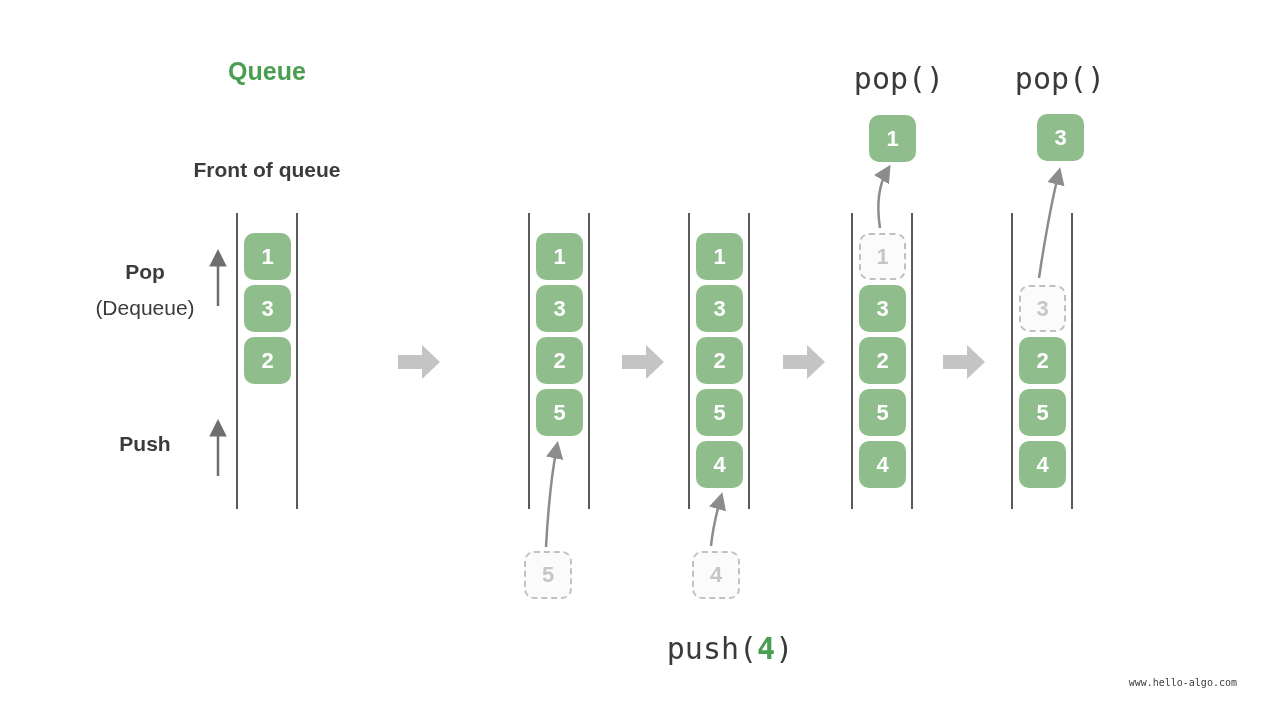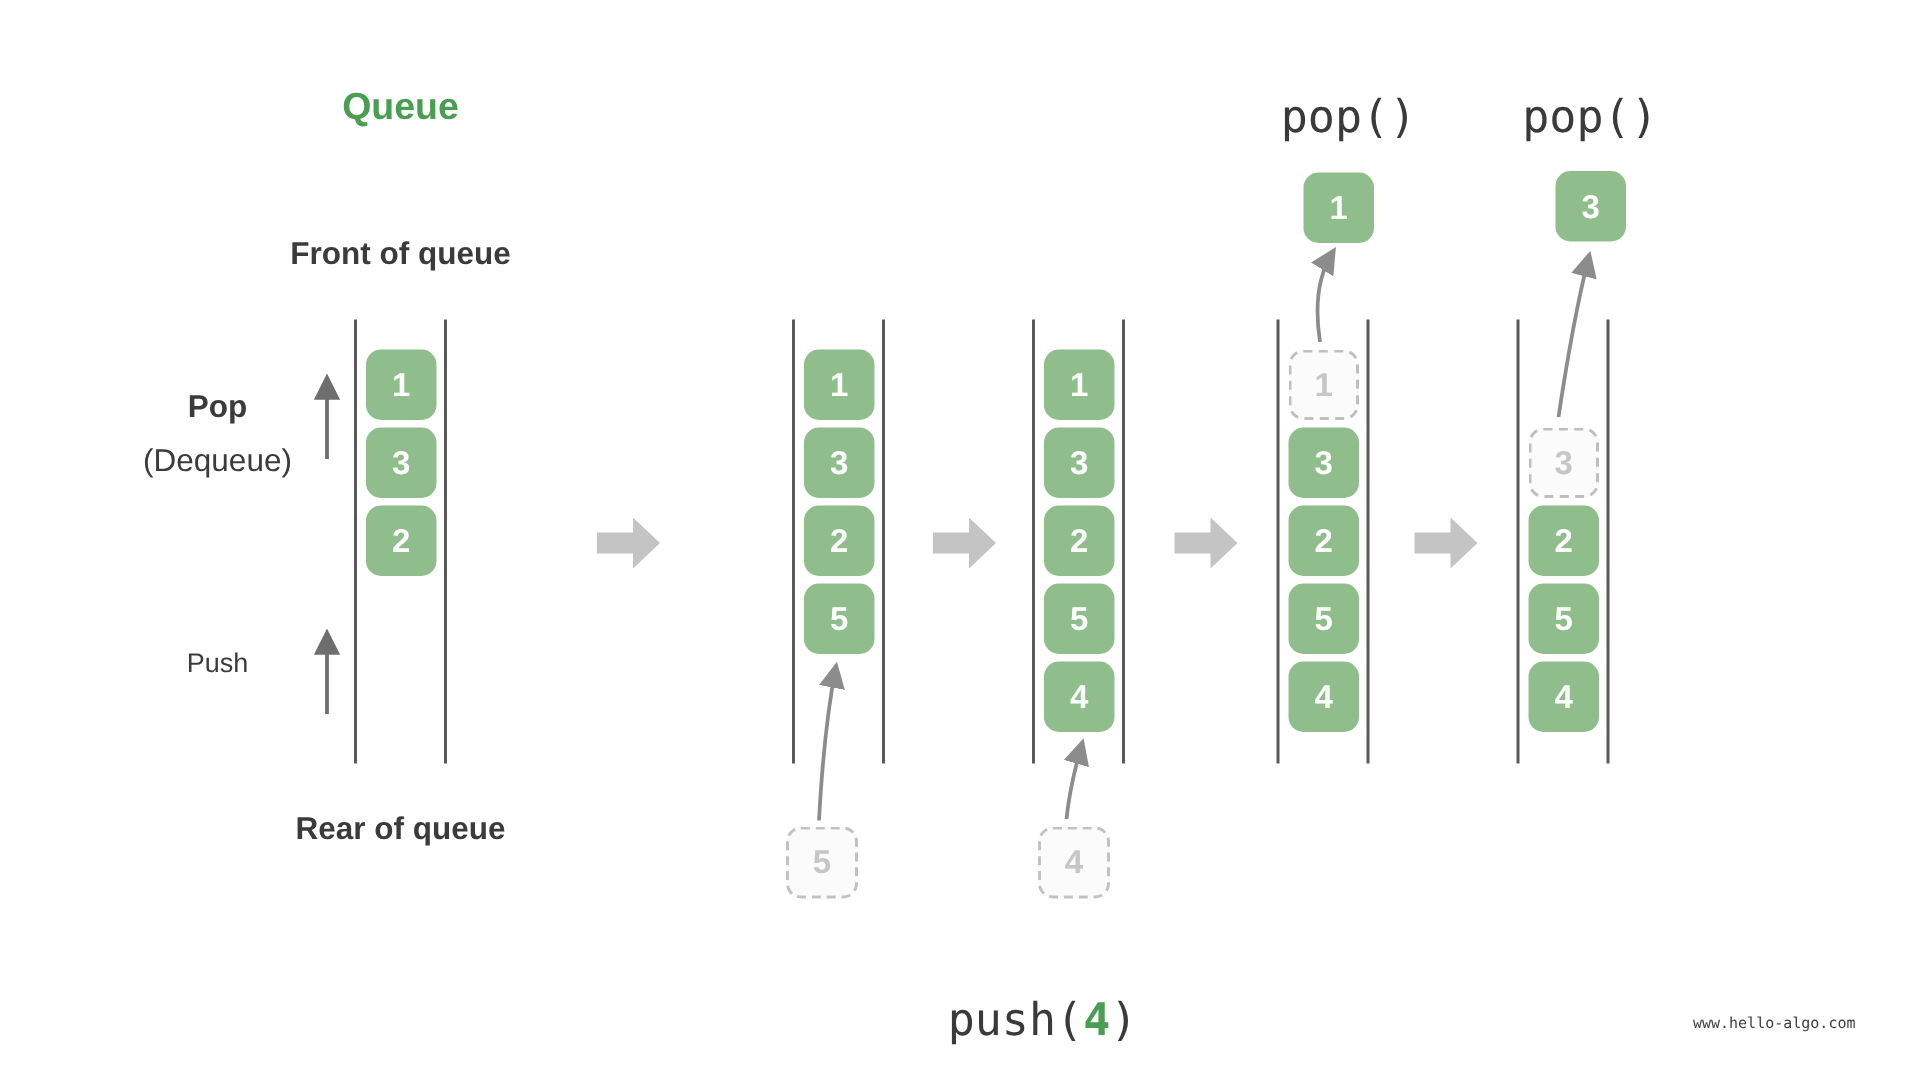--- a/index.html
+++ b/index.html
@@ -15,30 +15,30 @@
   
   .lbl { position: absolute; text-align: center; color: #3b3b3b; }
   .title {
     left: 192px; top: 57px; width: 150px;
     font-size: 25px; font-weight: bold; color: #4a9e52;
   }
   .front { left: 167px; top: 158px; width: 200px; font-size: 21px; font-weight: bold; }
   .rear  { left: 167px; top: 541px; width: 200px; font-size: 21px; font-weight: bold; }
   .pop-l  { left: 65px; top: 260px; width: 160px; font-size: 21px; font-weight: bold; }
   .deq-l  { left: 65px; top: 296px; width: 160px; font-size: 21px; }
-  .push-l { left: 65px; top: 432px; width: 160px; font-size: 18px; font-weight: normal; }
+  .push-l { left: 65px; top: 432px; width: 160px; font-size: 21px; font-weight: bold; }
   .enq-l  { left: 65px; top: 468px; width: 160px; font-size: 21px; }
   .op {
     position: absolute; text-align: center;
     font-family: "DejaVu Sans Mono", monospace;
     font-size: 30px; color: #3a3a3a; white-space: nowrap;
   }
   .op .arg { color: #4a9e52; font-weight: bold; }
   .op-push5 { left: 485px; top: 631px; width: 150px; }
-  .op-push4 { left: 620px; top: 631px; width: 150px; margin-top: 32px; }
+  .op-push4 { left: 655px; top: 631px; width: 150px; }
   .op-pop1  { left: 849px; top: 61px;  width: 100px; }
   .op-pop2  { left: 1010px; top: 61px; width: 100px; }
   .watermark {
     position: absolute; right: 43px; top: 677px;
     font-family: "DejaVu Sans Mono", monospace;
     font-size: 10px; color: #404040;
   }
   
   .channel {
     position: absolute; top: 213px; height: 296px; width: 62px;
@@ -81,21 +81,20 @@
   
   .overlay { position: absolute; left: 0; top: 0; pointer-events: none; }
 </style>
 </head>
 <body>
 
 <div class="frame">
 
   <div class="lbl front">Front of queue</div>
   <div class="lbl title">Queue</div>
-  <div class="lbl rear">Rear of queue</div>
   <div class="lbl deq-l">(Dequeue)</div>
   <div class="lbl pop-l">Pop</div>
   <div class="lbl push-l">Push</div>
 
   <div class="channel ch1">
     <div class="cell s0">1</div>
     <div class="cell s1">3</div>
     <div class="cell s2">2</div>
   </div>
 

